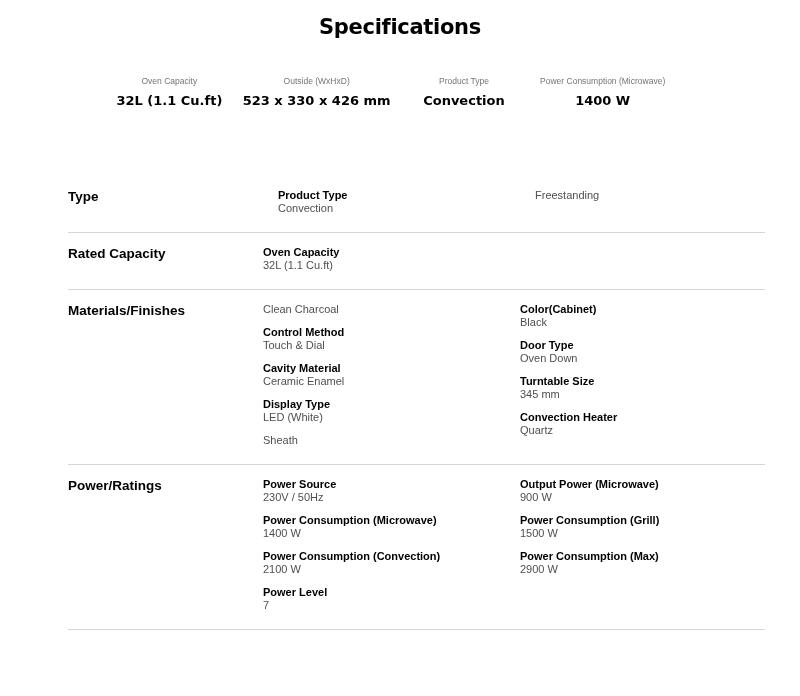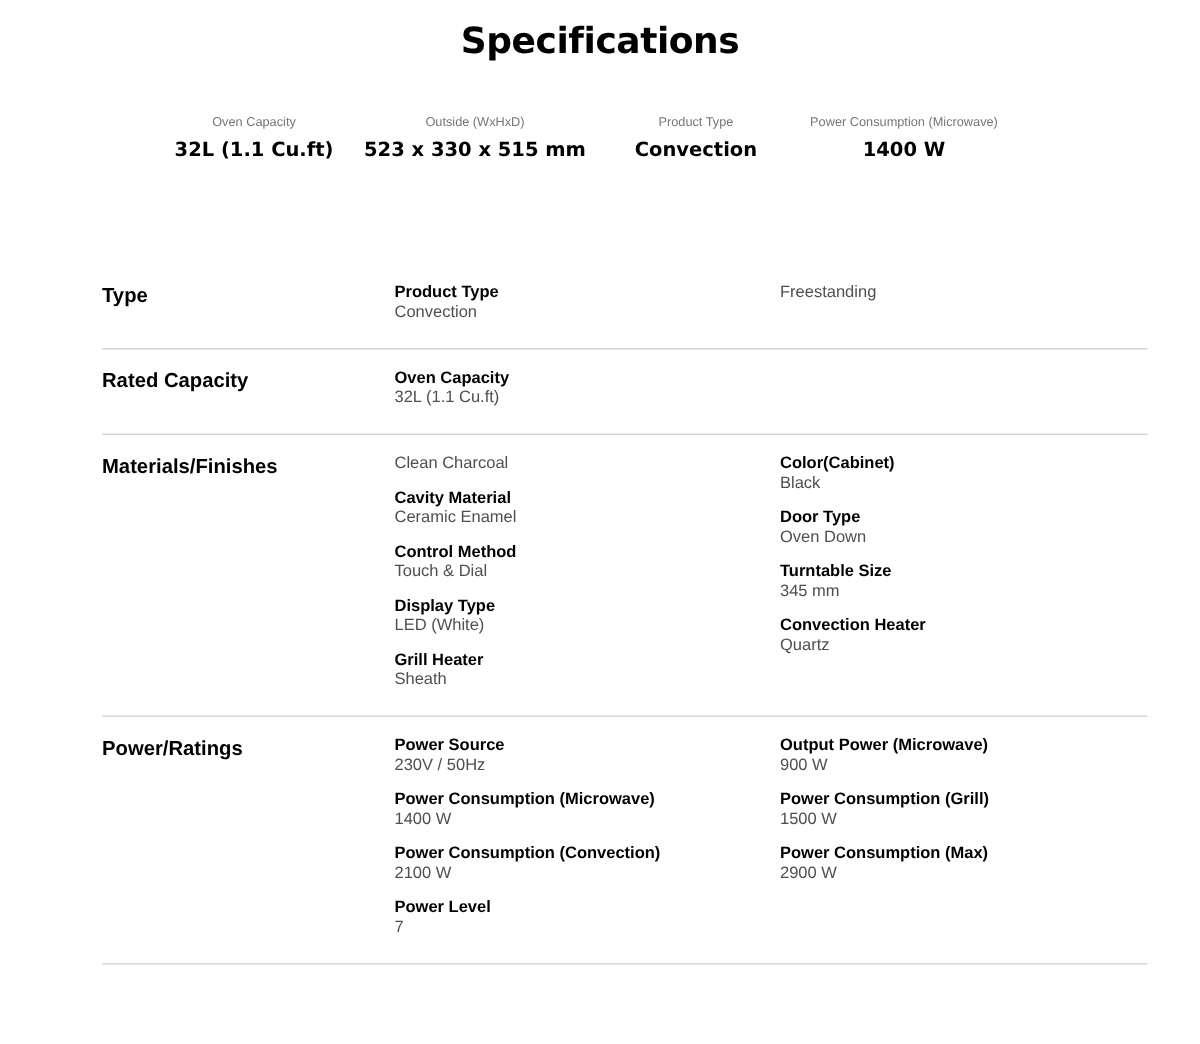--- a/index.html
+++ b/index.html
@@ -11,21 +11,21 @@
     height: 696px;
     font-family: "Liberation Sans", sans-serif;
     color: #000;
     overflow: hidden;
   }
   .page-title {
     margin: 14px 0 0 0;
     text-align: center;
     font-family: "DejaVu Sans", sans-serif;
     font-weight: 700;
-    font-size: 24px;
+    font-size: 21px;
     letter-spacing: -0.3px;
     line-height: 26px;
     color: #000;
   }
   .summary-row {
     display: flex;
     margin: 36px 0 0 100px;
     width: 572px;
   }
   .summary-item {
@@ -50,21 +50,21 @@
   }
   .specs {
     margin: 80px 35px 0 68px;
     width: 697px;
   }
   .spec-section {
     display: flex;
     padding: 13px 0 17px 0;
     border-bottom: 1px solid #d6d6d6;
   }
-  .spec-section:first-child { padding-top: 0; }
+  .spec-section:first-child { padding-top: 0; gap: 15px; }
   .section-title {
     width: 195px;
     flex: 0 0 195px;
     margin: 0;
     font-size: 13.5px;
     font-weight: 700;
     line-height: 16px;
     color: #000;
   }
   .section-cols { display: flex; flex: 1; }
@@ -89,21 +89,21 @@
 
 <h1 class="page-title">Specifications</h1>
 
 <div class="summary-row">
   <div class="summary-item">
     <div class="summary-label">Oven Capacity</div>
     <div class="summary-value">32L (1.1 Cu.ft)</div>
   </div>
   <div class="summary-item">
     <div class="summary-label">Outside (WxHxD)</div>
-    <div class="summary-value">523 x 330 x 515 mm</div>
+    <div class="summary-value">523 x 330 x 426 mm</div>
   </div>
   <div class="summary-item">
     <div class="summary-label">Product Type</div>
     <div class="summary-value">Convection</div>
   </div>
   <div class="summary-item">
     <div class="summary-label">Power Consumption (Microwave)</div>
     <div class="summary-value">1400 W</div>
   </div>
 </div>
@@ -141,33 +141,32 @@
   </section>
 
   <section class="spec-section">
     <h2 class="section-title">Materials/Finishes</h2>
     <div class="section-cols">
       <div class="col-a">
         <div class="spec-item">
           <div class="spec-value">Clean Charcoal</div>
         </div>
         <div class="spec-item">
+          <div class="spec-label">Control Method</div>
+          <div class="spec-value">Touch &amp; Dial</div>
+        </div>
+        <div class="spec-item">
           <div class="spec-label">Cavity Material</div>
           <div class="spec-value">Ceramic Enamel</div>
         </div>
         <div class="spec-item">
-          <div class="spec-label">Control Method</div>
-          <div class="spec-value">Touch &amp; Dial</div>
-        </div>
-        <div class="spec-item">
           <div class="spec-label">Display Type</div>
           <div class="spec-value">LED (White)</div>
         </div>
         <div class="spec-item">
-          <div class="spec-label">Grill Heater</div>
           <div class="spec-value">Sheath</div>
         </div>
       </div>
       <div class="col-b">
         <div class="spec-item">
           <div class="spec-label">Color(Cabinet)</div>
           <div class="spec-value">Black</div>
         </div>
         <div class="spec-item">
           <div class="spec-label">Door Type</div>

